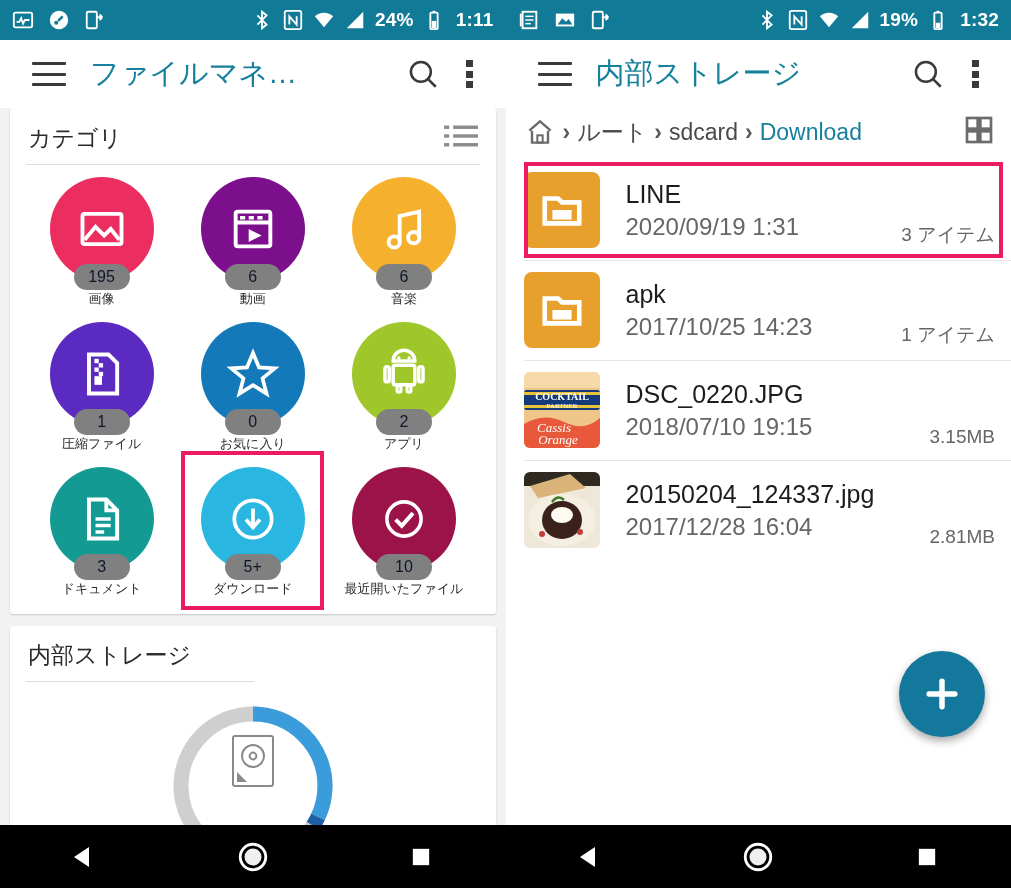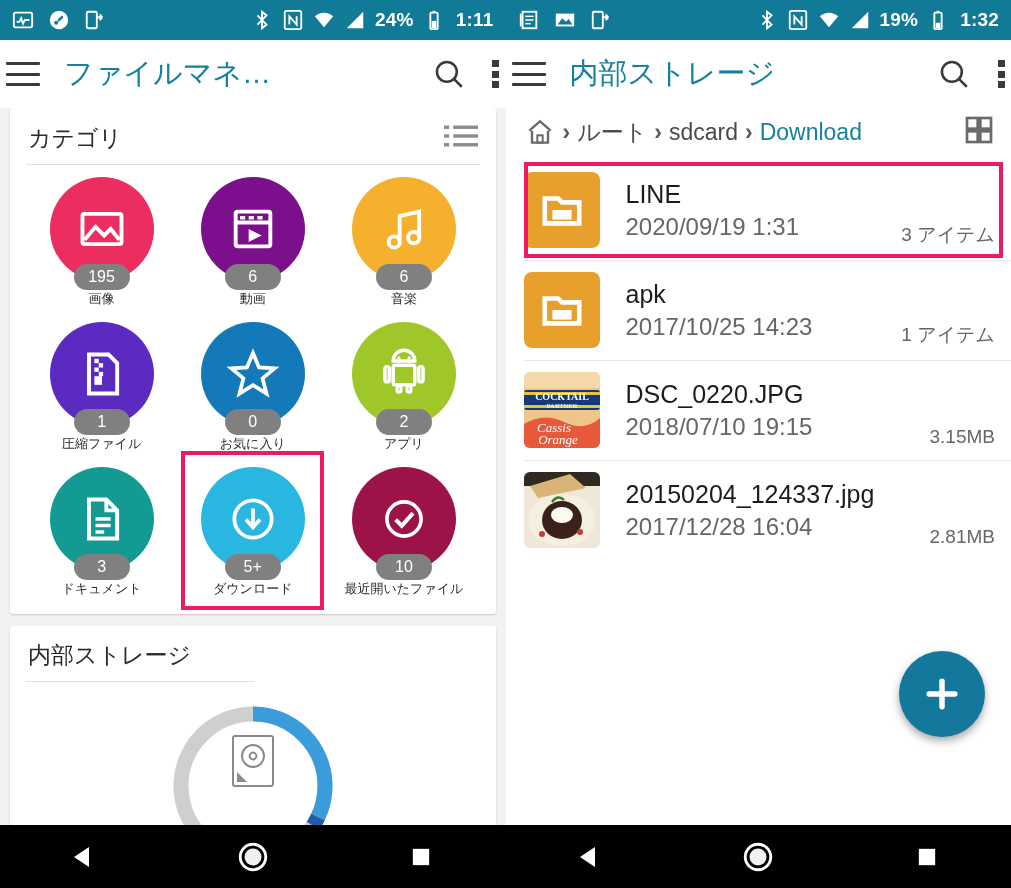--- a/index.html
+++ b/index.html
@@ -20,21 +20,21 @@
   }
   .sb-left { display: flex; align-items: center; gap: 14px; }
   .sb-right { margin-left: auto; display: flex; align-items: center; gap: 9px; }
   .sb-ico { width: 22px; height: 22px; display: block; }
   .sb-pct { font-size: 19px; font-weight: bold; letter-spacing: .2px; text-align: center; }
   .sb-time { font-size: 19px; font-weight: bold; letter-spacing: .2px; margin-left: 2px; }
 
   
   .appbar {
     height: 68px; background: #ffffff; display: flex; align-items: center;
-    padding: 0 6px; flex: 0 0 68px;
+    padding: 0 32px; flex: 0 0 68px;
   }
   .hamburger { width: 34px; height: 24px; display: flex; flex-direction: column;
                justify-content: space-between; cursor: pointer; }
   .hamburger span { display: block; height: 3px; background: #3a3a3a; border-radius: 1px; }
   .app-title {
     color: #17809c; font-size: 29px; margin-left: 24px; white-space: nowrap;
     overflow: hidden; font-weight: 400;
   }
   .appbar-actions { margin-left: auto; display: flex; align-items: center; gap: 26px; }
   .icon-btn { cursor: pointer; display: flex; align-items: center; justify-content: center; }
@@ -54,21 +54,21 @@
   .card-rule { height: 1px; background: #dedede; margin: 0 0 4px 0; }
 
   .cat-grid { display: grid; grid-template-columns: repeat(3, 1fr); }
   .cat-cell { position: relative; display: flex; flex-direction: column;
               align-items: center; padding: 8px 0 6px 0; cursor: pointer; }
   .cat-circle {
     width: 104px; height: 104px; border-radius: 50%;
     display: flex; align-items: center; justify-content: center;
   }
   .cat-badge {
-    position: relative; margin-top: -17px; background: #808080; color: #ffffff;
+    position: relative; margin-top: -17px; background: #808080; color: #0f172a;
     border-radius: 14px; min-width: 56px; height: 26px; line-height: 26px;
     text-align: center; font-size: 16px; padding: 0 10px; z-index: 2;
   }
   .cat-label { font-size: 13px; color: #2b2b2b; white-space: nowrap; }
   .cat-cell.highlight::after {
     content: ""; position: absolute; left: 4px; right: 4px; top: -8px; bottom: -6px;
     border: 4px solid #ec1c64; pointer-events: none;
   }
 
   

